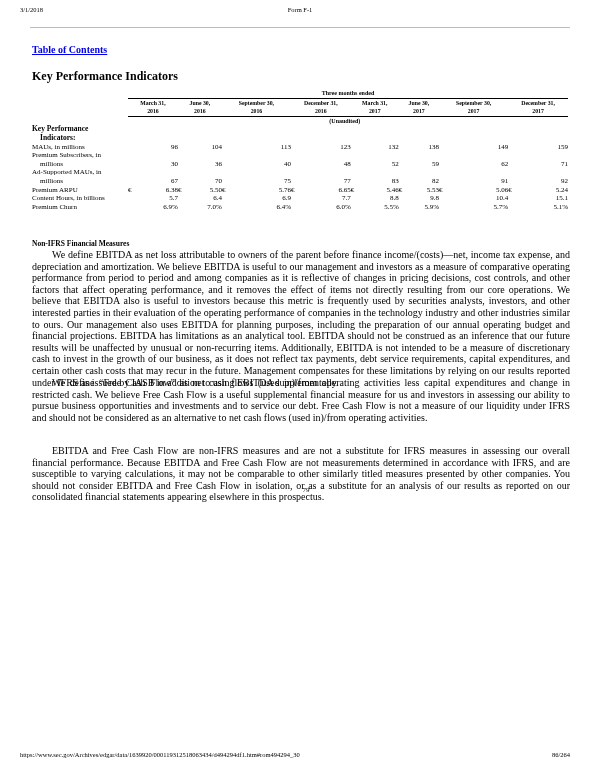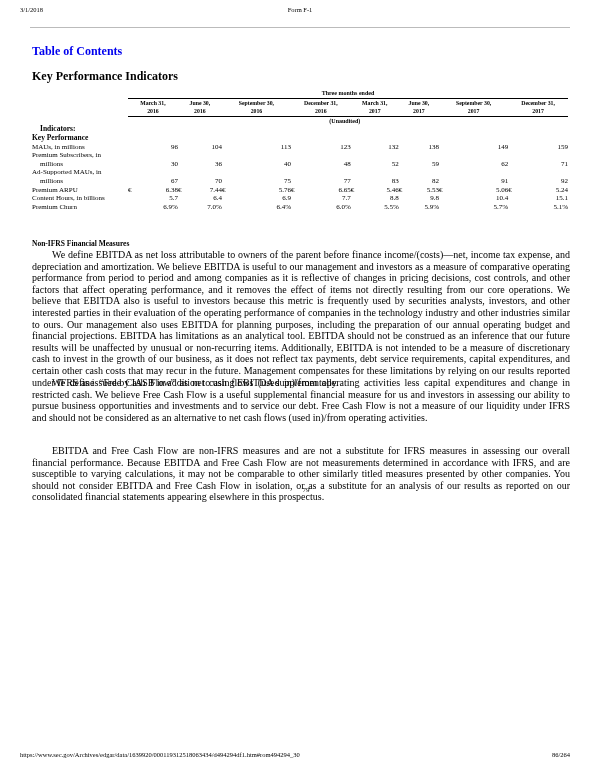--- a/index.html
+++ b/index.html
@@ -4,21 +4,21 @@
 <style>
   html, body { margin: 0; padding: 0; background: #ffffff; }
   body {
     width: 600px; height: 776px; position: relative; overflow: hidden;
     font-family: "Liberation Serif", "DejaVu Serif", serif; color: #000;
   }
   .hdr { position: absolute; top: 6px; left: 20px; right: 20px; height: 14px; font-size: 6.5px; }
   .hdr .date { position: absolute; left: 0; top: 0; }
   .hdr .form { position: absolute; left: 0; right: 0; text-align: center; top: 0; }
   .rule { position: absolute; top: 27px; left: 30px; right: 30px; border-top: 1px solid #bbb; }
-  .toc { position: absolute; top: 44px; left: 32px; font-size: 12px; font-weight: bold; color: #0000ee; }
+  .toc { position: absolute; top: 44px; left: 32px; font-size: 10px; font-weight: bold; color: #0000ee; text-decoration: underline; }
   .h1 { position: absolute; top: 69px; left: 32px; font-size: 12px; font-weight: bold; }
 
   table.kpi { position: absolute; top: 89px; left: 32px; width: 536px; border-collapse: collapse; font-size: 7px; }
   table.kpi td, table.kpi th { padding: 0; line-height: 8.6px; white-space: nowrap; }
   .th-top { text-align: center; font-weight: bold; font-size: 6px; border-bottom: 1px solid #000; line-height: 7px; }
   .colh { text-align: center; font-weight: bold; font-size: 5.8px; line-height: 6.5px; border-bottom: 1.5px solid #000; padding-bottom: 0 !important; }
   .unaud { text-align: center; font-weight: bold; font-size: 6px; line-height: 8px; }
   .lbl { font-size: 7px; }
   .lbl.b { font-weight: bold; font-size: 7.5px; }
   .ind { padding-left: 8px !important; }
@@ -83,25 +83,25 @@
     <td colspan="2" class="colh"><span>September 30,</span><br><span>2017</span></td>
     <td colspan="2" class="colh"><span>December 31,</span><br><span>2017</span></td>
   </tr>
   <tr>
     <td></td>
         <td colspan="6"></td>
     <td colspan="4" class="unaud">(Unaudited)</td>
     <td colspan="6"></td>
   </tr>
   <tr>
+    <td class="lbl b" colspan="17"><span>Key Performance</span></td>
+  </tr>
+  <tr>
     <td class="lbl b ind" colspan="17">Indicators:</td>
   </tr>
-  <tr>
-    <td class="lbl b" colspan="17"><span>Key Performance</span></td>
-  </tr>
 
   <tr>
     <td class="lbl">MAUs, in millions</td>
     <td></td>
         <td class="num">96</td>
     <td></td>
         <td class="num">104</td>
     <td></td>
         <td class="num">113</td>
     <td></td>
@@ -160,21 +160,21 @@
         <td class="num">91</td>
     <td></td>
         <td class="num">92</td>
   </tr>
 
   <tr>
     <td class="lbl">Premium ARPU</td>
     <td class="cur">€</td>
         <td class="num">6.38</td>
     <td class="cur">€</td>
-        <td class="num">7.44</td>
+        <td class="num">5.50</td>
     <td class="cur">€</td>
         <td class="num">5.76</td>
     <td class="cur">€</td>
         <td class="num">6.65</td>
     <td class="cur">€</td>
         <td class="num">5.46</td>
     <td class="cur">€</td>
         <td class="num">5.53</td>
     <td class="cur">€</td>
         <td class="num">5.06</td>

